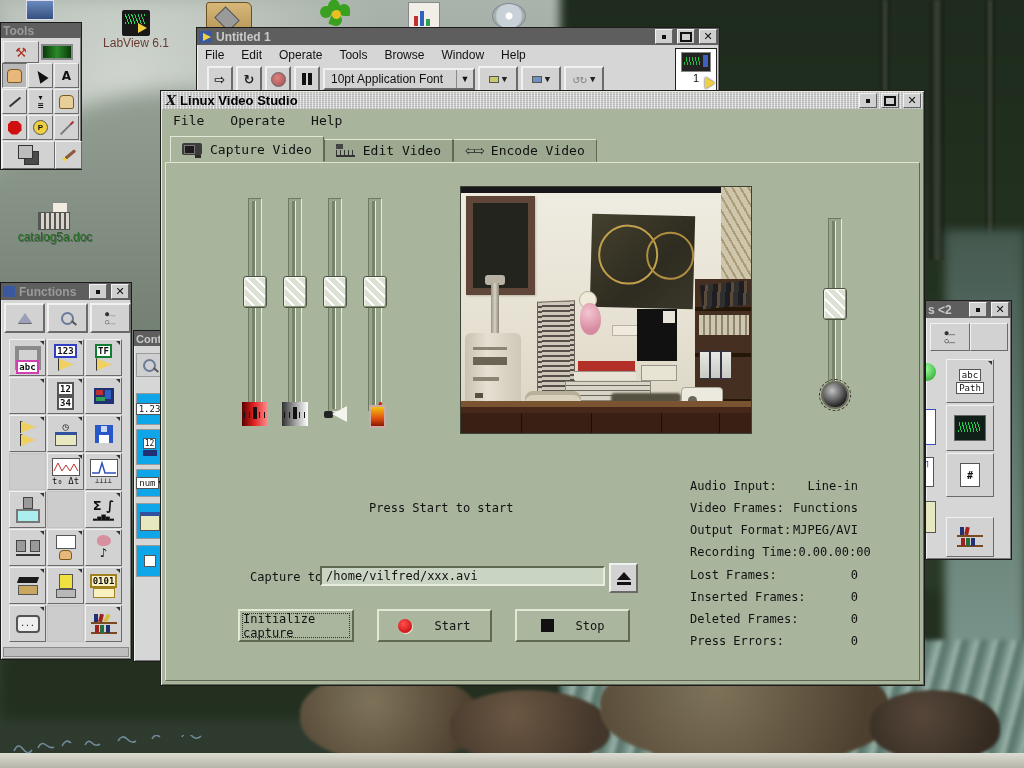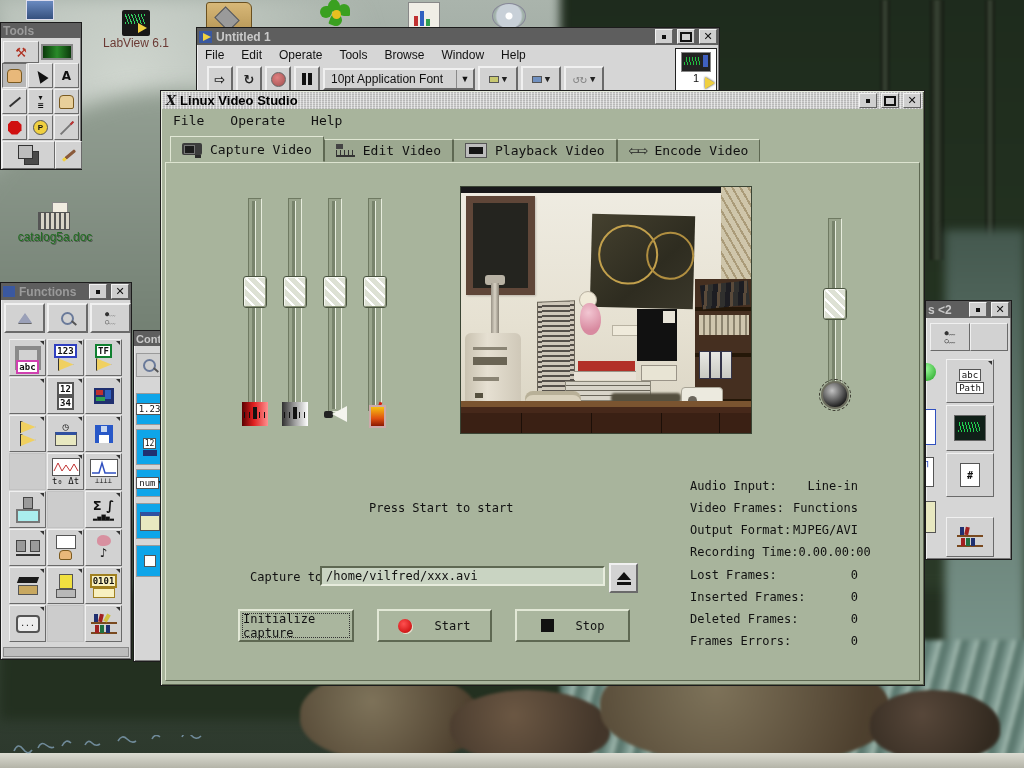--- a/index.html
+++ b/index.html
@@ -493,26 +493,20 @@
     <div class="tabs">
       <div class="tab active">
         <div class="ic-cam"></div>
         <span>Capture Video</span>
       </div>
       <div class="tab">
         <div class="ic-timeline"></div>
         <span>Edit Video</span>
       </div>
       <div class="tab">
-        <div class="ic-monitor">
-            <i></i>
-          </div>
-        <span>Playback Video</span>
-      </div>
-      <div class="tab">
         <span class="ic-arrows">⇦⇨</span>
         <span>Encode Video</span>
       </div>
     </div>
 
     <div id="tab-content">
 
       <div class="vtrack" style="left:82px;top:35px;height:212px;">
         <div class="groove"></div>
           <div class="vhandle" style="top:77px;"></div>
@@ -623,21 +617,21 @@
       </div>
       <div class="info-row" style="top:427px;">
         <span>Inserted Frames:</span>
           <span>0</span>
       </div>
       <div class="info-row" style="top:449px;">
         <span>Deleted Frames:</span>
           <span>0</span>
       </div>
       <div class="info-row" style="top:471px;">
-        <span>Frames Errors:</span>
+        <span>Press Errors:</span>
           <span>0</span>
       </div>
 
       <div id="cap-label">Capture to:</div>
       <input id="cap-field" value="/home/vilfred/xxx.avi" style="">
       <div id="eject-btn" class="btn">
         <div class="eject-tri"></div>
         <div class="eject-bar"></div>
       </div>
 

